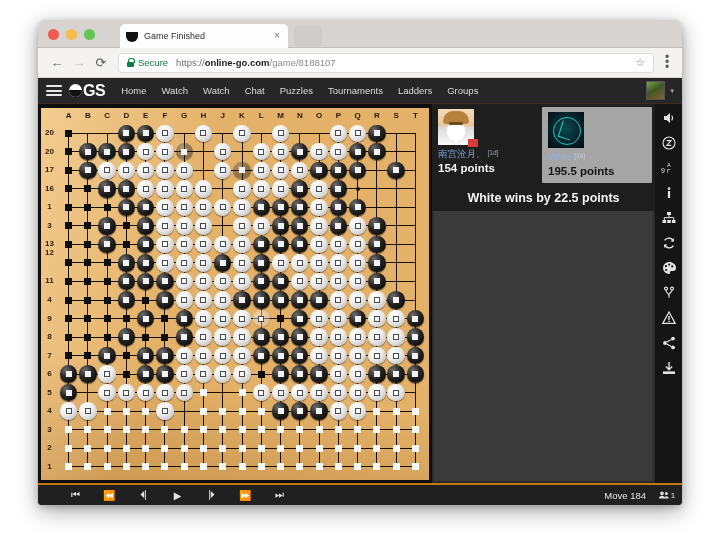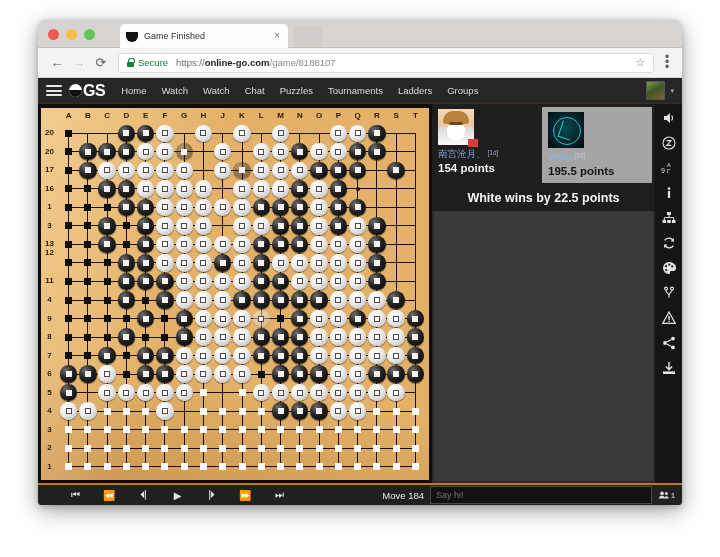--- a/index.html
+++ b/index.html
@@ -1204,21 +1204,20 @@
 
       <div class="controlbar">
         <span class="ctrl-btn">⏮</span>
         <span class="ctrl-btn">⏪</span>
         <span class="ctrl-btn">⏴|</span>
         <span class="ctrl-btn">▶</span>
         <span class="ctrl-btn">|⏵</span>
         <span class="ctrl-btn">⏩</span>
         <span class="ctrl-btn">⏭</span>
         <span class="move-label">Move 184</span>
-        <input class="chat-input" type="text" placeholder="Say hi!" style="">
         <span class="viewers">
           <svg width="10" height="8" viewBox="0 0 10 8">
               <circle cx="3" cy="2.4" r="1.8" fill="#e0e0e0"></circle>
               <circle cx="7.4" cy="2.6" r="1.5" fill="#e0e0e0"></circle>
               <path d="M0 7.5c0-1.7 1.3-2.7 3-2.7s3 1 3 2.7z" fill="#e0e0e0"></path>
               <path d="M5.6 7.5c0-1.4 .9-2.3 2-2.3s2 .9 2 2.3z" fill="#e0e0e0"></path>
             </svg>
           <span>1</span>
         </span>
       </div>

